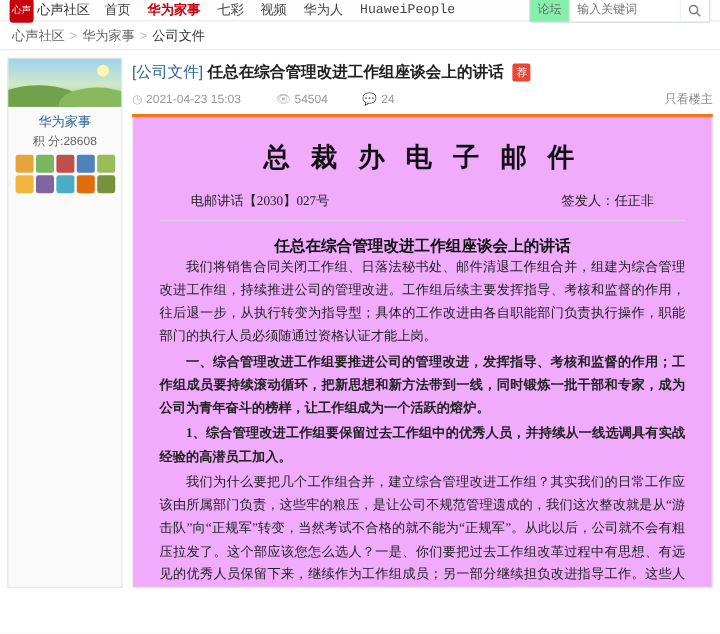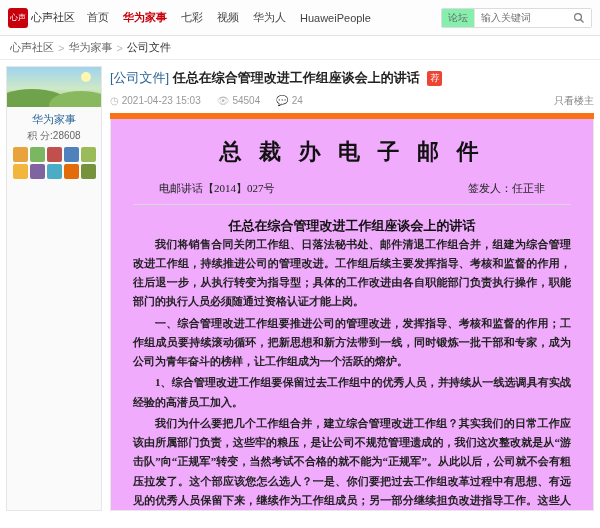--- a/index.html
+++ b/index.html
@@ -7,41 +7,41 @@
     margin: 0; padding: 0;
     width: 600px; height: 528px;
     overflow: hidden;
     background: #ffffff;
     font-family: "Liberation Sans", sans-serif;
   }
   .page { width: 600px; height: 528px; position: relative; background:#fff; }
 
   
   .topbar {
-    height: 36px;
+    height: 18px;
     background: #fdfdfd;
     border-bottom: 1px solid #e3e3e3;
     display: flex;
     align-items: center;
     padding: 0 8px;
   }
   .logo {
     display: flex; align-items: center;
     margin-right: 12px;
   }
   .logo-mark {
     width: 20px; height: 20px; border-radius: 3px;
     background: #c7000b; color:#fff;
     font-size: 8px; line-height: 20px; text-align:center;
     margin-right: 3px;
   }
   .logo-txt { font-size: 11px; color:#333; letter-spacing:0; }
   .nav { display:flex; align-items:center; gap:14px; }
   .nav a {
-    font-size: 11px; color:#444; text-decoration:none; white-space:nowrap;
+    font-size: 11px; color:#444; text-decoration:none; white-space:nowrap;font-family:Liberation Mono, monospace;
   }
   .nav a.active { color:#c7000b; font-weight:bold; }
   .search-wrap {
     margin-left:auto; display:flex; align-items:center;
     border:1px solid #dcdcdc; border-radius:2px; height:20px;
     background:#86efac;
   }
   .search-cat {
     font-size:10px; color:#666; padding:0 6px; border-right:1px solid #e5e5e5;
     line-height:18px; white-space:nowrap;
@@ -108,23 +108,23 @@
     font-size: 13px; line-height:1.5; color:#333; margin:2px 0 0 0;
     flex:1;
   }
   .title .tag { color:#2a6496; }
   .title .t { font-weight:bold; color:#222; }
   .hot {
     display:inline-block; margin-left:4px; vertical-align:middle;
     background:#e43; color:#fff; font-size:9px; padding:1px 3px; border-radius:2px;
   }
   .meta {
-    margin-top:6px; display:flex; align-items:center; gap:16px;
+    margin-top:6px; display:flex; align-items:center; gap:29px;
     font-size:10px; color:#999;
-    border-bottom:6px solid #f97316; padding-bottom:5px;
+    border-bottom:3px solid #f97316; padding-bottom:5px;
   }
   .meta .ico { margin-right:3px; color:#bbb; }
   .meta .only { margin-left:auto; color:#888; cursor:pointer;text-align:center; }
 
   
   .article {
     border:1px solid #e8e8e8; border-top:none;
     padding: 14px 22px 8px 22px;
     background:#f0abfc;
     height: 392px;
@@ -143,21 +143,20 @@
   .doc-rule { border-top:1px solid #d8d8d8; margin: 4px 0 12px 0; }
   .doc-sub {
     text-align:center; font-size:13px; font-weight:bold; color:#111;
     font-family:"Liberation Serif", serif;
   }
   .doc-date { text-align:center; font-size:10px; color:#333; margin:5px 0 10px; }
   .para {
     font-size:11px; line-height:1.75; color:#222; text-align:justify;
     text-indent:2em; margin:0 0 2px 0;
     font-family:"Liberation Serif", serif;
-    font-weight:bold;
   }
   .para.b { font-weight:bold; }
 </style>
 </head>
 <body>
 
 <div class="page">
 
   <div class="topbar">
     <div class="logo">
@@ -233,21 +232,21 @@
         </span>
         <span>
           <span class="ico">💬</span><span>24</span>
         </span>
         <span class="only">只看楼主</span>
       </div>
 
       <div class="article">
         <div class="doc-title">总 裁 办 电 子 邮 件</div>
         <div class="doc-row">
-          <span>电邮讲话【2014】027号</span>
+          <span>电邮讲话【2030】027号</span>
           <span>签发人：任正非</span>
         </div>
         <div class="doc-rule"></div>
         <div class="doc-sub">任总在综合管理改进工作组座谈会上的讲话</div>
 
         <p class="para">我们将销售合同关闭工作组、日落法秘书处、邮件清退工作组合并，组建为综合管理改进工作组，持续推进公司的管理改进。工作组后续主要发挥指导、考核和监督的作用，往后退一步，从执行转变为指导型；具体的工作改进由各自职能部门负责执行操作，职能部门的执行人员必须随通过资格认证才能上岗。</p>
         <p class="para b">一、综合管理改进工作组要推进公司的管理改进，发挥指导、考核和监督的作用；工作组成员要持续滚动循环，把新思想和新方法带到一线，同时锻炼一批干部和专家，成为公司为青年奋斗的榜样，让工作组成为一个活跃的熔炉。</p>
         <p class="para b">1、综合管理改进工作组要保留过去工作组中的优秀人员，并持续从一线选调具有实战经验的高潜员工加入。</p>
         <p class="para">我们为什么要把几个工作组合并，建立综合管理改进工作组？其实我们的日常工作应该由所属部门负责，这些牢的粮压，是让公司不规范管理遗成的，我们这次整改就是从“游击队”向“正规军”转变，当然考试不合格的就不能为“正规军”。从此以后，公司就不会有粗压拉发了。这个部应该您怎么选人？一是、你们要把过去工作组改革过程中有思想、有远见的优秀人员保留下来，继续作为工作组成员；另一部分继续担负改进指导工作。这些人将来有可能成为公司管理者或部门人员、教、考可以列一。二是、要持续从一线选调具有实战经验的高潜员工加入工作组，工作一段时间之后，然后再调出来，滚动优化改革。人员循环流动方面，以及部部和战略预备队要给予支持。</p>
 

